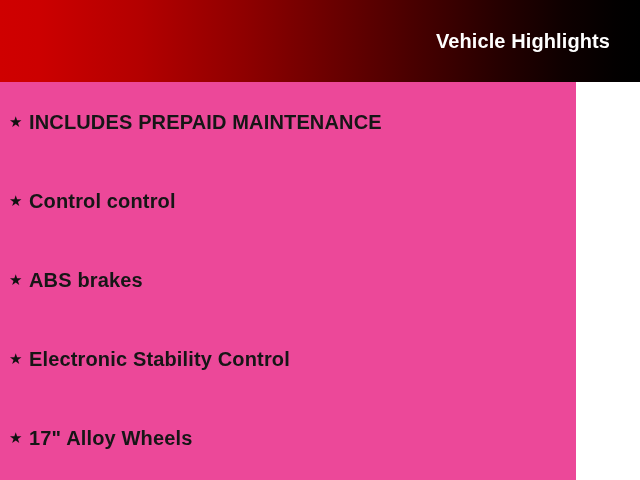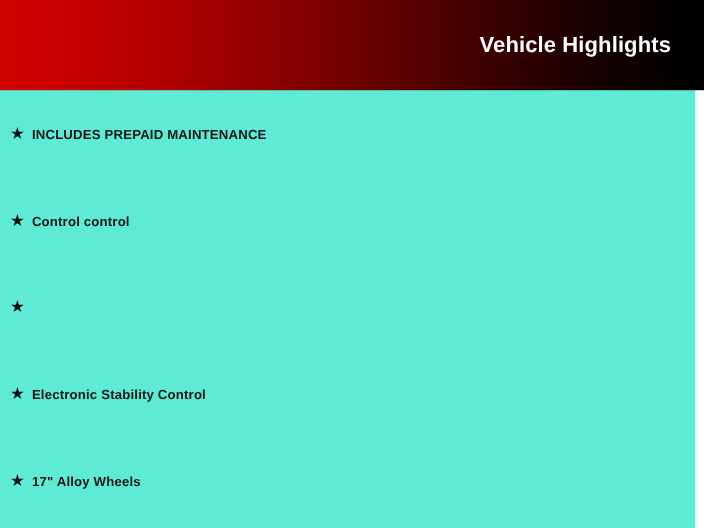--- a/index.html
+++ b/index.html
@@ -10,23 +10,23 @@
   body {
     width: 640px;
     height: 480px;
     background: #ffffff;
     font-family: "Liberation Sans", sans-serif;
     overflow: hidden;
   }
 
   .slide {
     position: relative;
-    width: 632px;
+    width: 576px;
     height: 480px;
-    background: #5eead4;
+    background: #ec4899;
     box-sizing: border-box;
     padding-left: 26px;
   }
 
   
   .header {
     position: absolute;
     left: 0;
     top: 0;
     width: 640px;
@@ -89,21 +89,21 @@
     display: inline-block;
     width: 20px;
     font-size: 15px;
     line-height: 22px;
     color: #111111;
     text-align: left;
     flex: 0 0 20px;
   }
 
   .highlight-label {
-    font-size: 12px;
+    font-size: 20px;
     font-weight: bold;
     color: #161616;
     line-height: 22px;
     letter-spacing: 0.15px;
   }
 </style>
 </head>
 <body>
 
 <div class="slide">
@@ -119,20 +119,21 @@
       <span class="highlight-label">INCLUDES PREPAID MAINTENANCE</span>
     </li>
 
     <li class="highlight-item">
       <span class="star-icon">★</span>
       <span class="highlight-label">Control control</span>
     </li>
 
     <li class="highlight-item">
       <span class="star-icon">★</span>
+      <span class="highlight-label">ABS brakes</span>
     </li>
 
     <li class="highlight-item">
       <span class="star-icon">★</span>
       <span class="highlight-label">Electronic Stability Control</span>
     </li>
 
     <li class="highlight-item">
       <span class="star-icon">★</span>
       <span class="highlight-label">17" Alloy Wheels</span>

